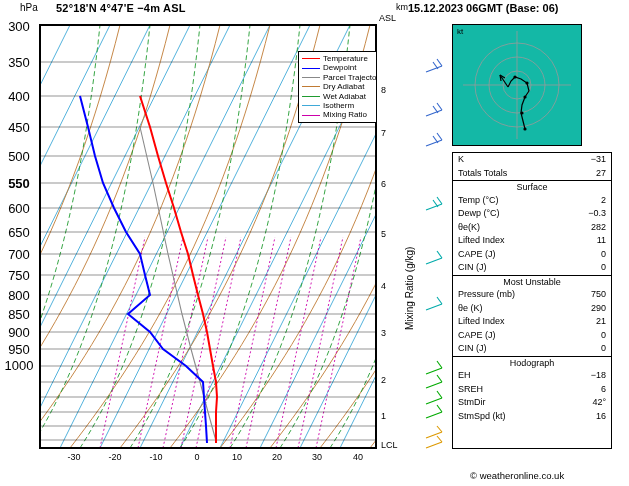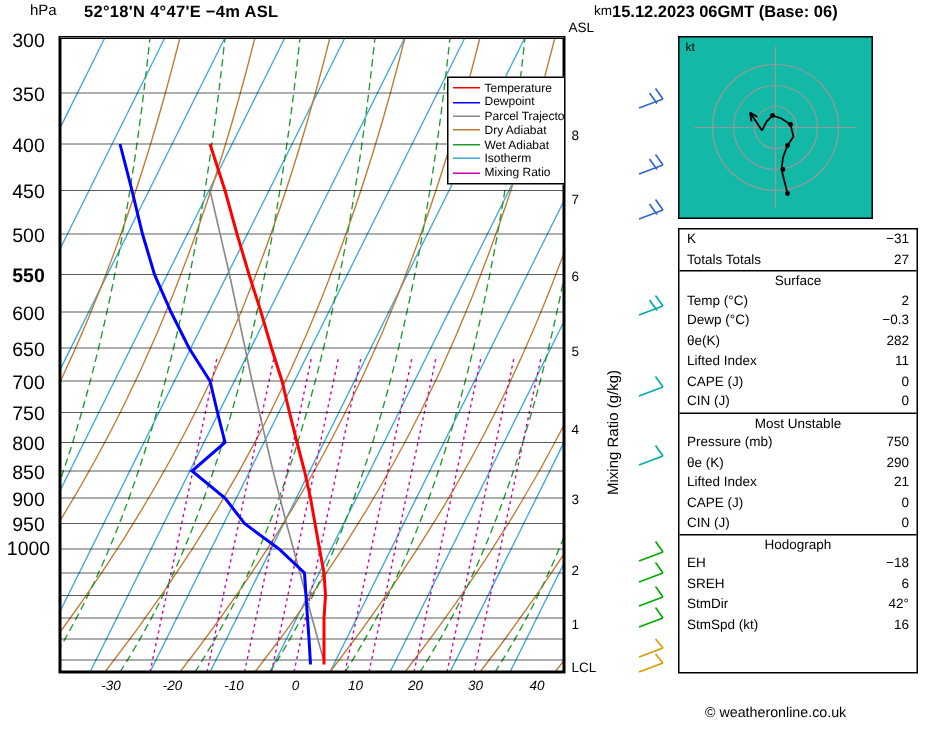--- a/index.html
+++ b/index.html
@@ -23,21 +23,21 @@
   .hdr-right { position:absolute; left:408px; top:2px; font-size:11px; font-weight:bold; }
 
   
   .plot {
     position:absolute; left:39px; top:24px; width:338px; height:425px;
     border:1px solid #000; background:#fff; overflow:hidden;
   }
   .plot svg { position:absolute; left:0; top:0; }
 
   .ylab { position:absolute; width:34px; text-align:center; font-size:13px; }
-  .xlab { position:absolute; font-size:9px; text-align:center; width:30px;font-style:italic; }
+  .xlab { position:absolute; font-size:9px; text-align:center; width:30px; }
   .kmlab { position:absolute; font-size:9px; left:381px; }
 
   .axis-x-title {
     position:absolute; left:110px; top:470px; font-size:10px;
   }
   .mix-title {
     position:absolute; left:386px; top:215px; font-size:10px;
     transform:rotate(-90deg); transform-origin:left top; white-space:nowrap;
   }
   .lcl-lab { position:absolute; left:381px; top:440px; font-size:9px; }

